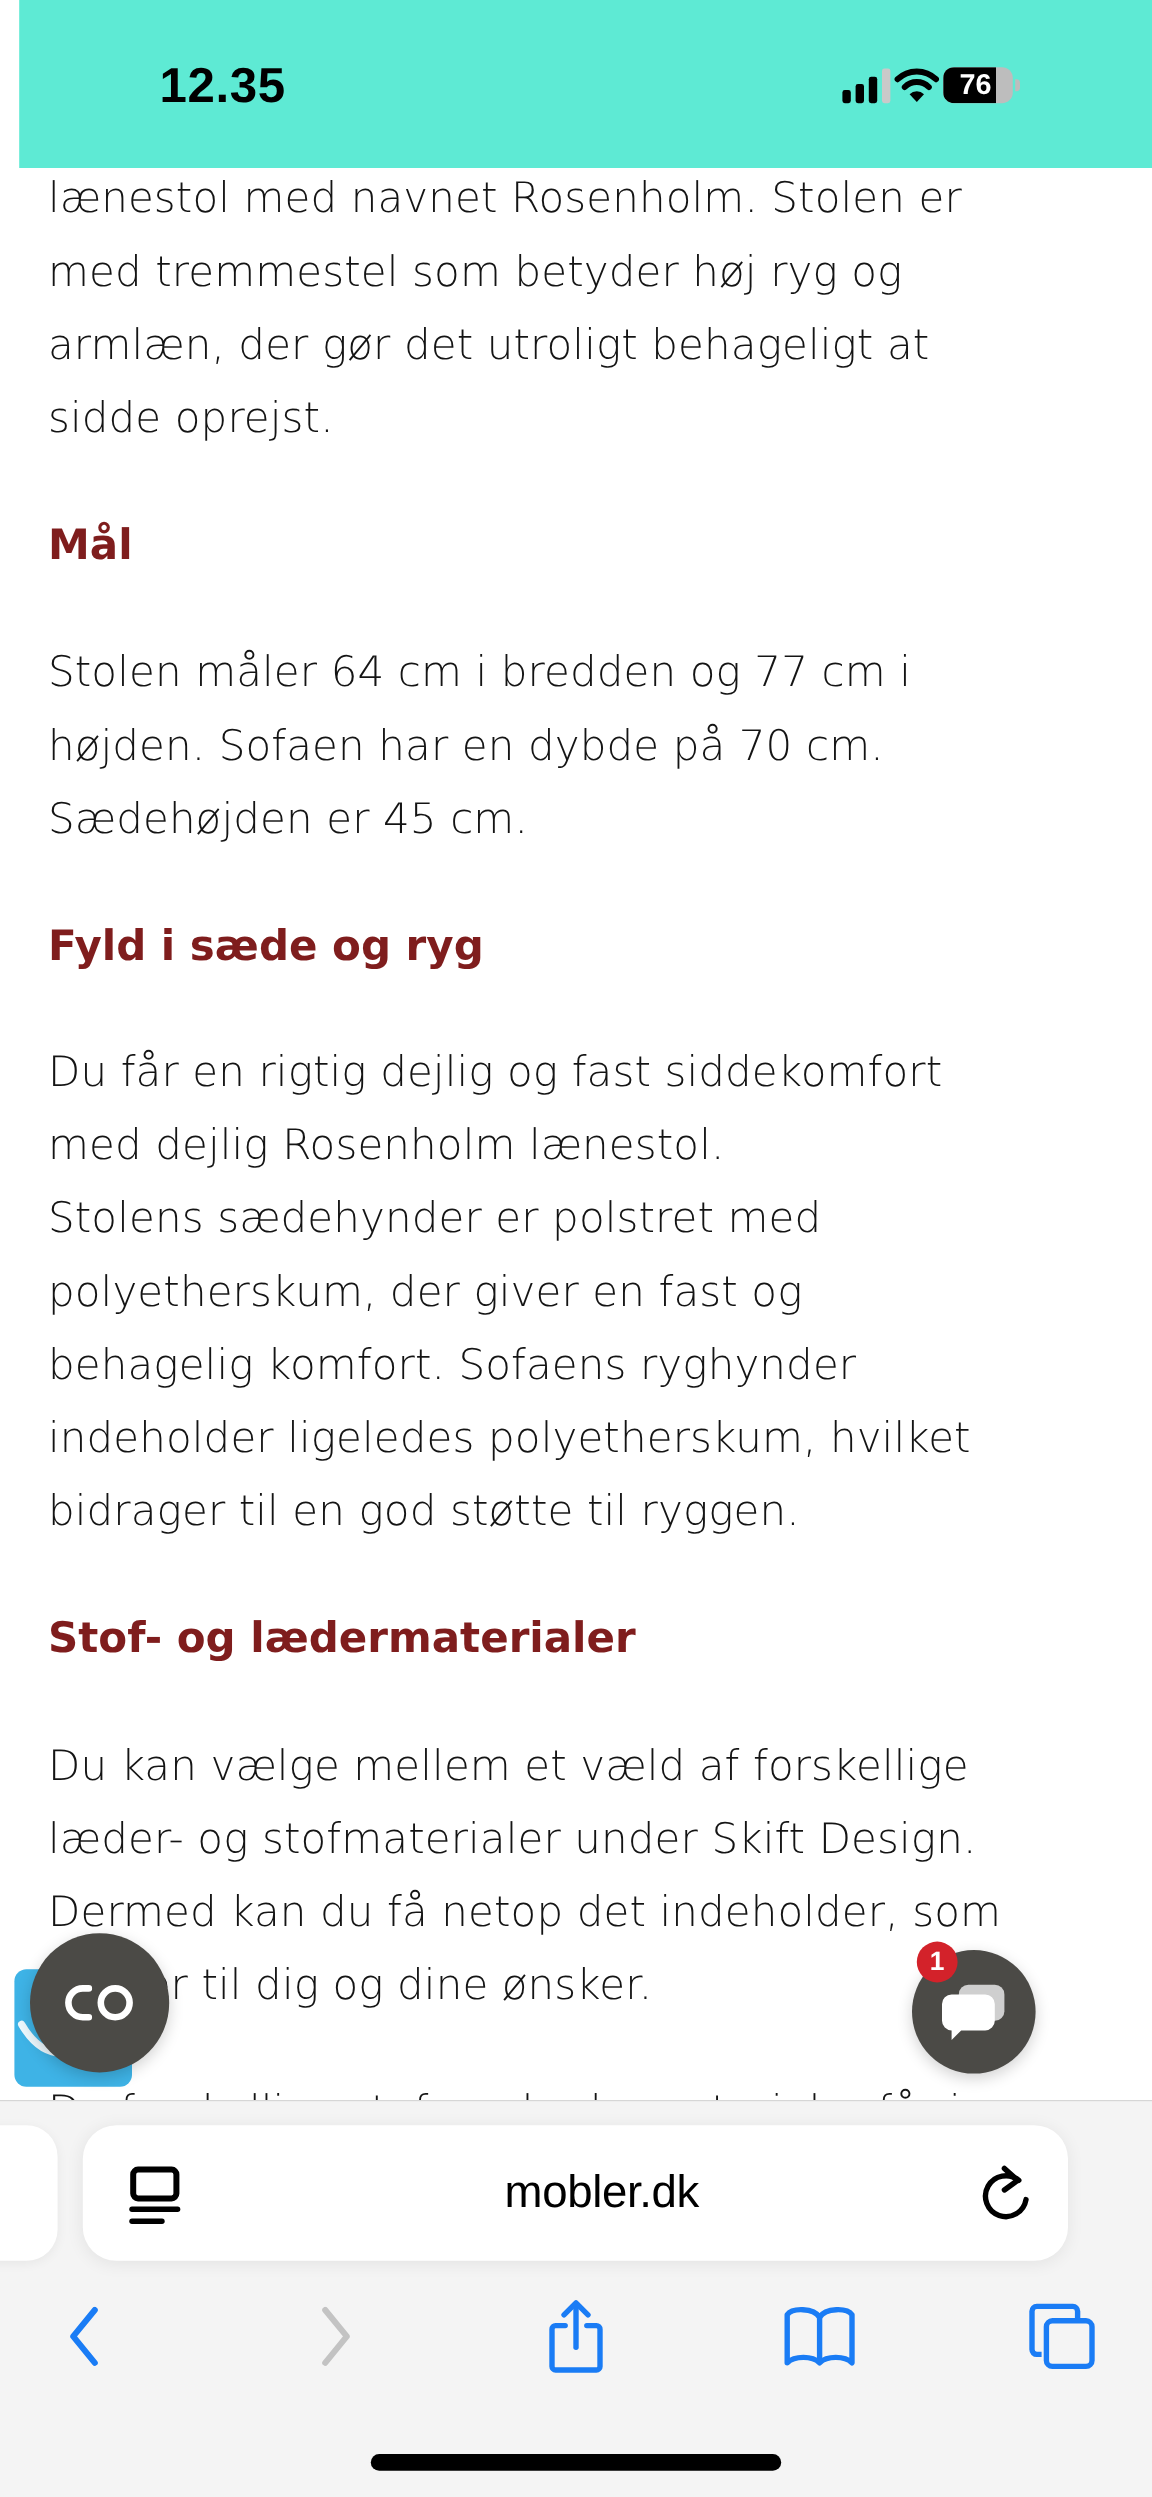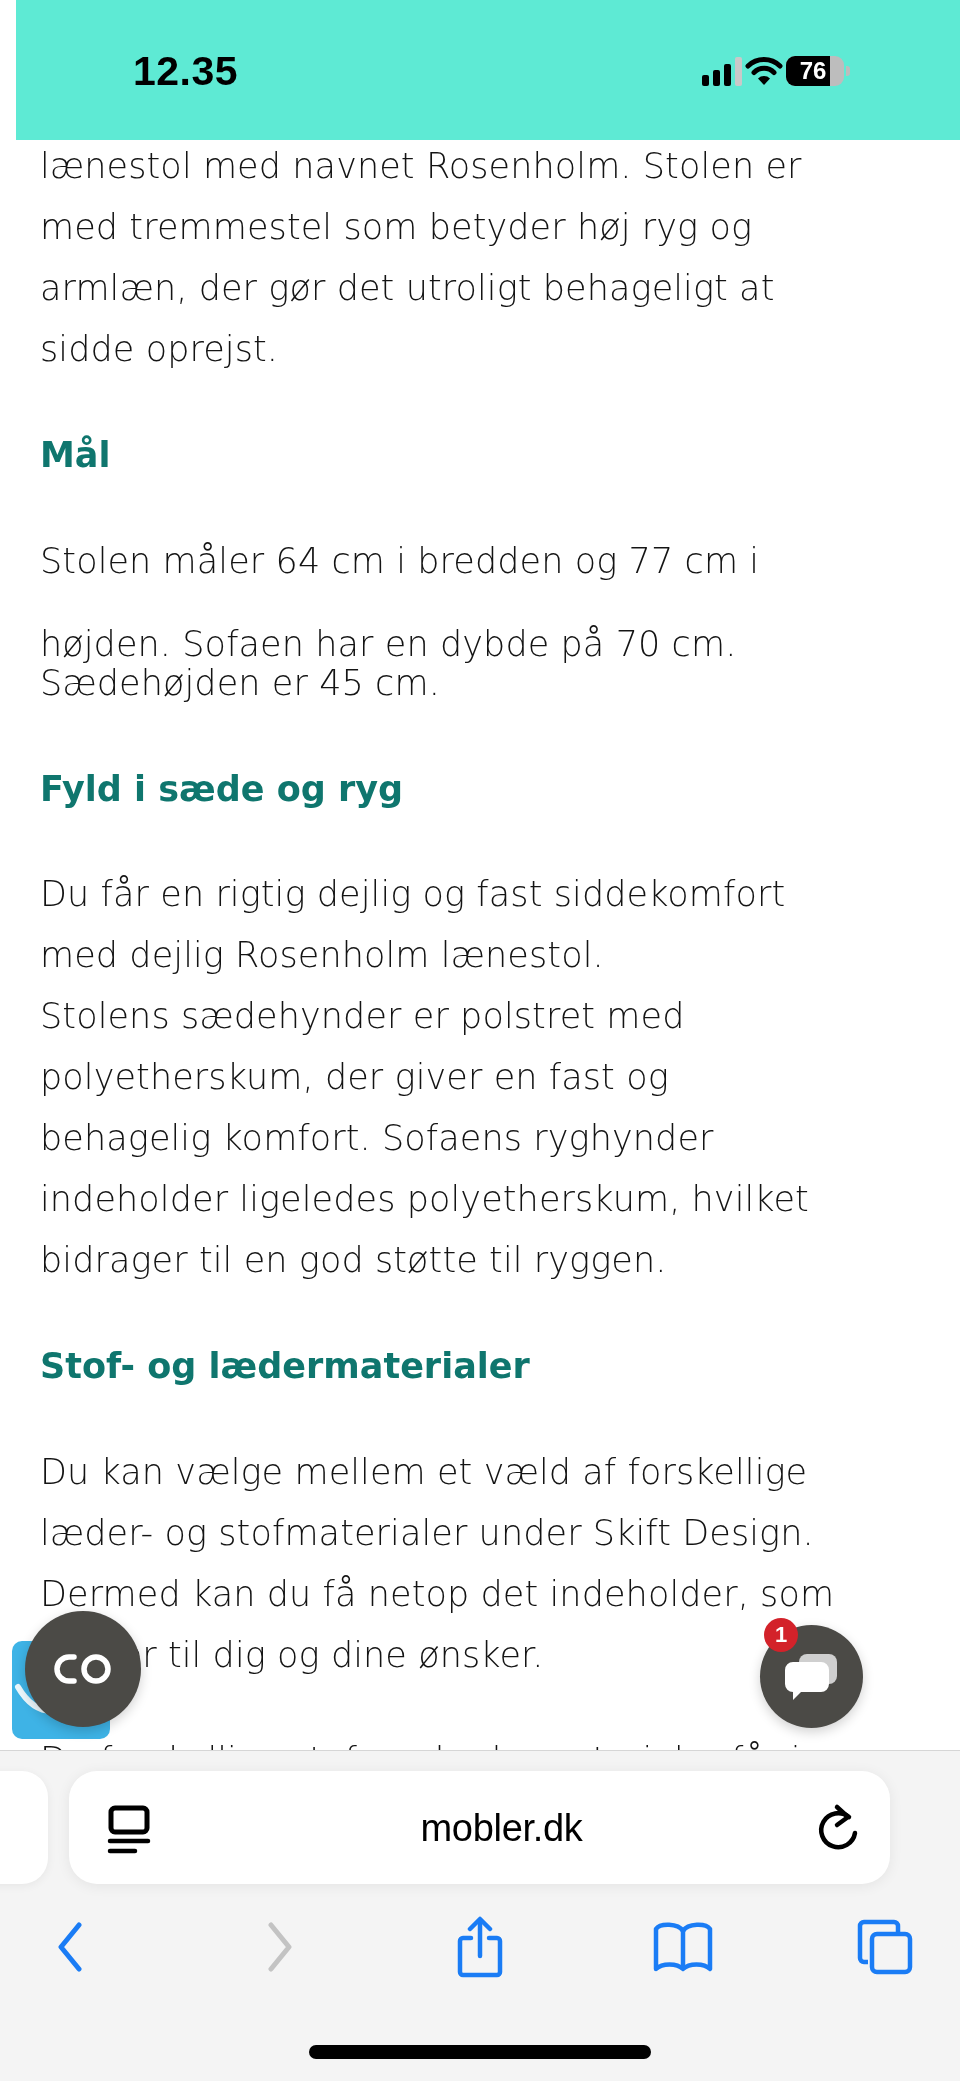--- a/index.html
+++ b/index.html
@@ -35,21 +35,21 @@
   .line {
     position: absolute; left: 0; white-space: nowrap;
     font-family: "DejaVu Sans", sans-serif; font-size: 35px; font-weight: 300;
     color: #141414; letter-spacing: 0.1px;
     transform: translateY(-50%);
     font-stretch: condensed;
   }
   .heading {
     position: absolute; left: 0; white-space: nowrap;
     font-family: "DejaVu Sans", sans-serif; font-size: 35px; font-weight: 700;
-    color: #0f766e; transform: translateY(-50%);
+    color: #7f1d1d; transform: translateY(-50%);
   }
 
   
   .blue-tab {
     position: absolute; left: 12px; top: 1641px; width: 98px; height: 98px;
     background: #3eb3e6; border-radius: 10px; z-index: 6;
   }
   .cookie-btn {
     position: absolute; left: 25px; top: 1611px; width: 116px; height: 116px; border-radius: 50%;
     background: #4b4a46; z-index: 7; display: flex; align-items: center; justify-content: center;
@@ -123,21 +123,21 @@
   </div>
 
   <div class="article">
     <div class="line" style="top:166px">lænestol med navnet Rosenholm. Stolen er</div>
     <div class="line" style="top:227px">med tremmestel som betyder høj ryg og</div>
     <div class="line" style="top:288px">armlæn, der gør det utroligt behageligt at</div>
     <div class="line" style="top:349px">sidde oprejst.</div>
 
     <div class="heading" style="top:455px">Mål</div>
     <div class="line" style="top:561px">Stolen måler 64 cm i bredden og  77 cm i</div>
-    <div class="line" style="top:644px">højden. Sofaen har en dybde på 70 cm.</div>
+    <div class="line" style="top:622px">højden. Sofaen har en dybde på 70 cm.</div>
     <div class="line" style="top:683px">Sædehøjden er 45 cm.</div>
 
     <div class="heading" style="top:789px">Fyld i sæde og ryg</div>
     <div class="line" style="top:894px">Du får en rigtig dejlig og fast siddekomfort</div>
     <div class="line" style="top:955px">med dejlig Rosenholm lænestol.</div>
     <div class="line" style="top:1016px">Stolens sædehynder er polstret med</div>
     <div class="line" style="top:1077px">polyetherskum, der giver en fast og</div>
     <div class="line" style="top:1138px">behagelig komfort. Sofaens ryghynder</div>
     <div class="line" style="top:1199px">indeholder ligeledes polyetherskum, hvilket</div>
     <div class="line" style="top:1260px">bidrager til en god støtte til ryggen.</div>

